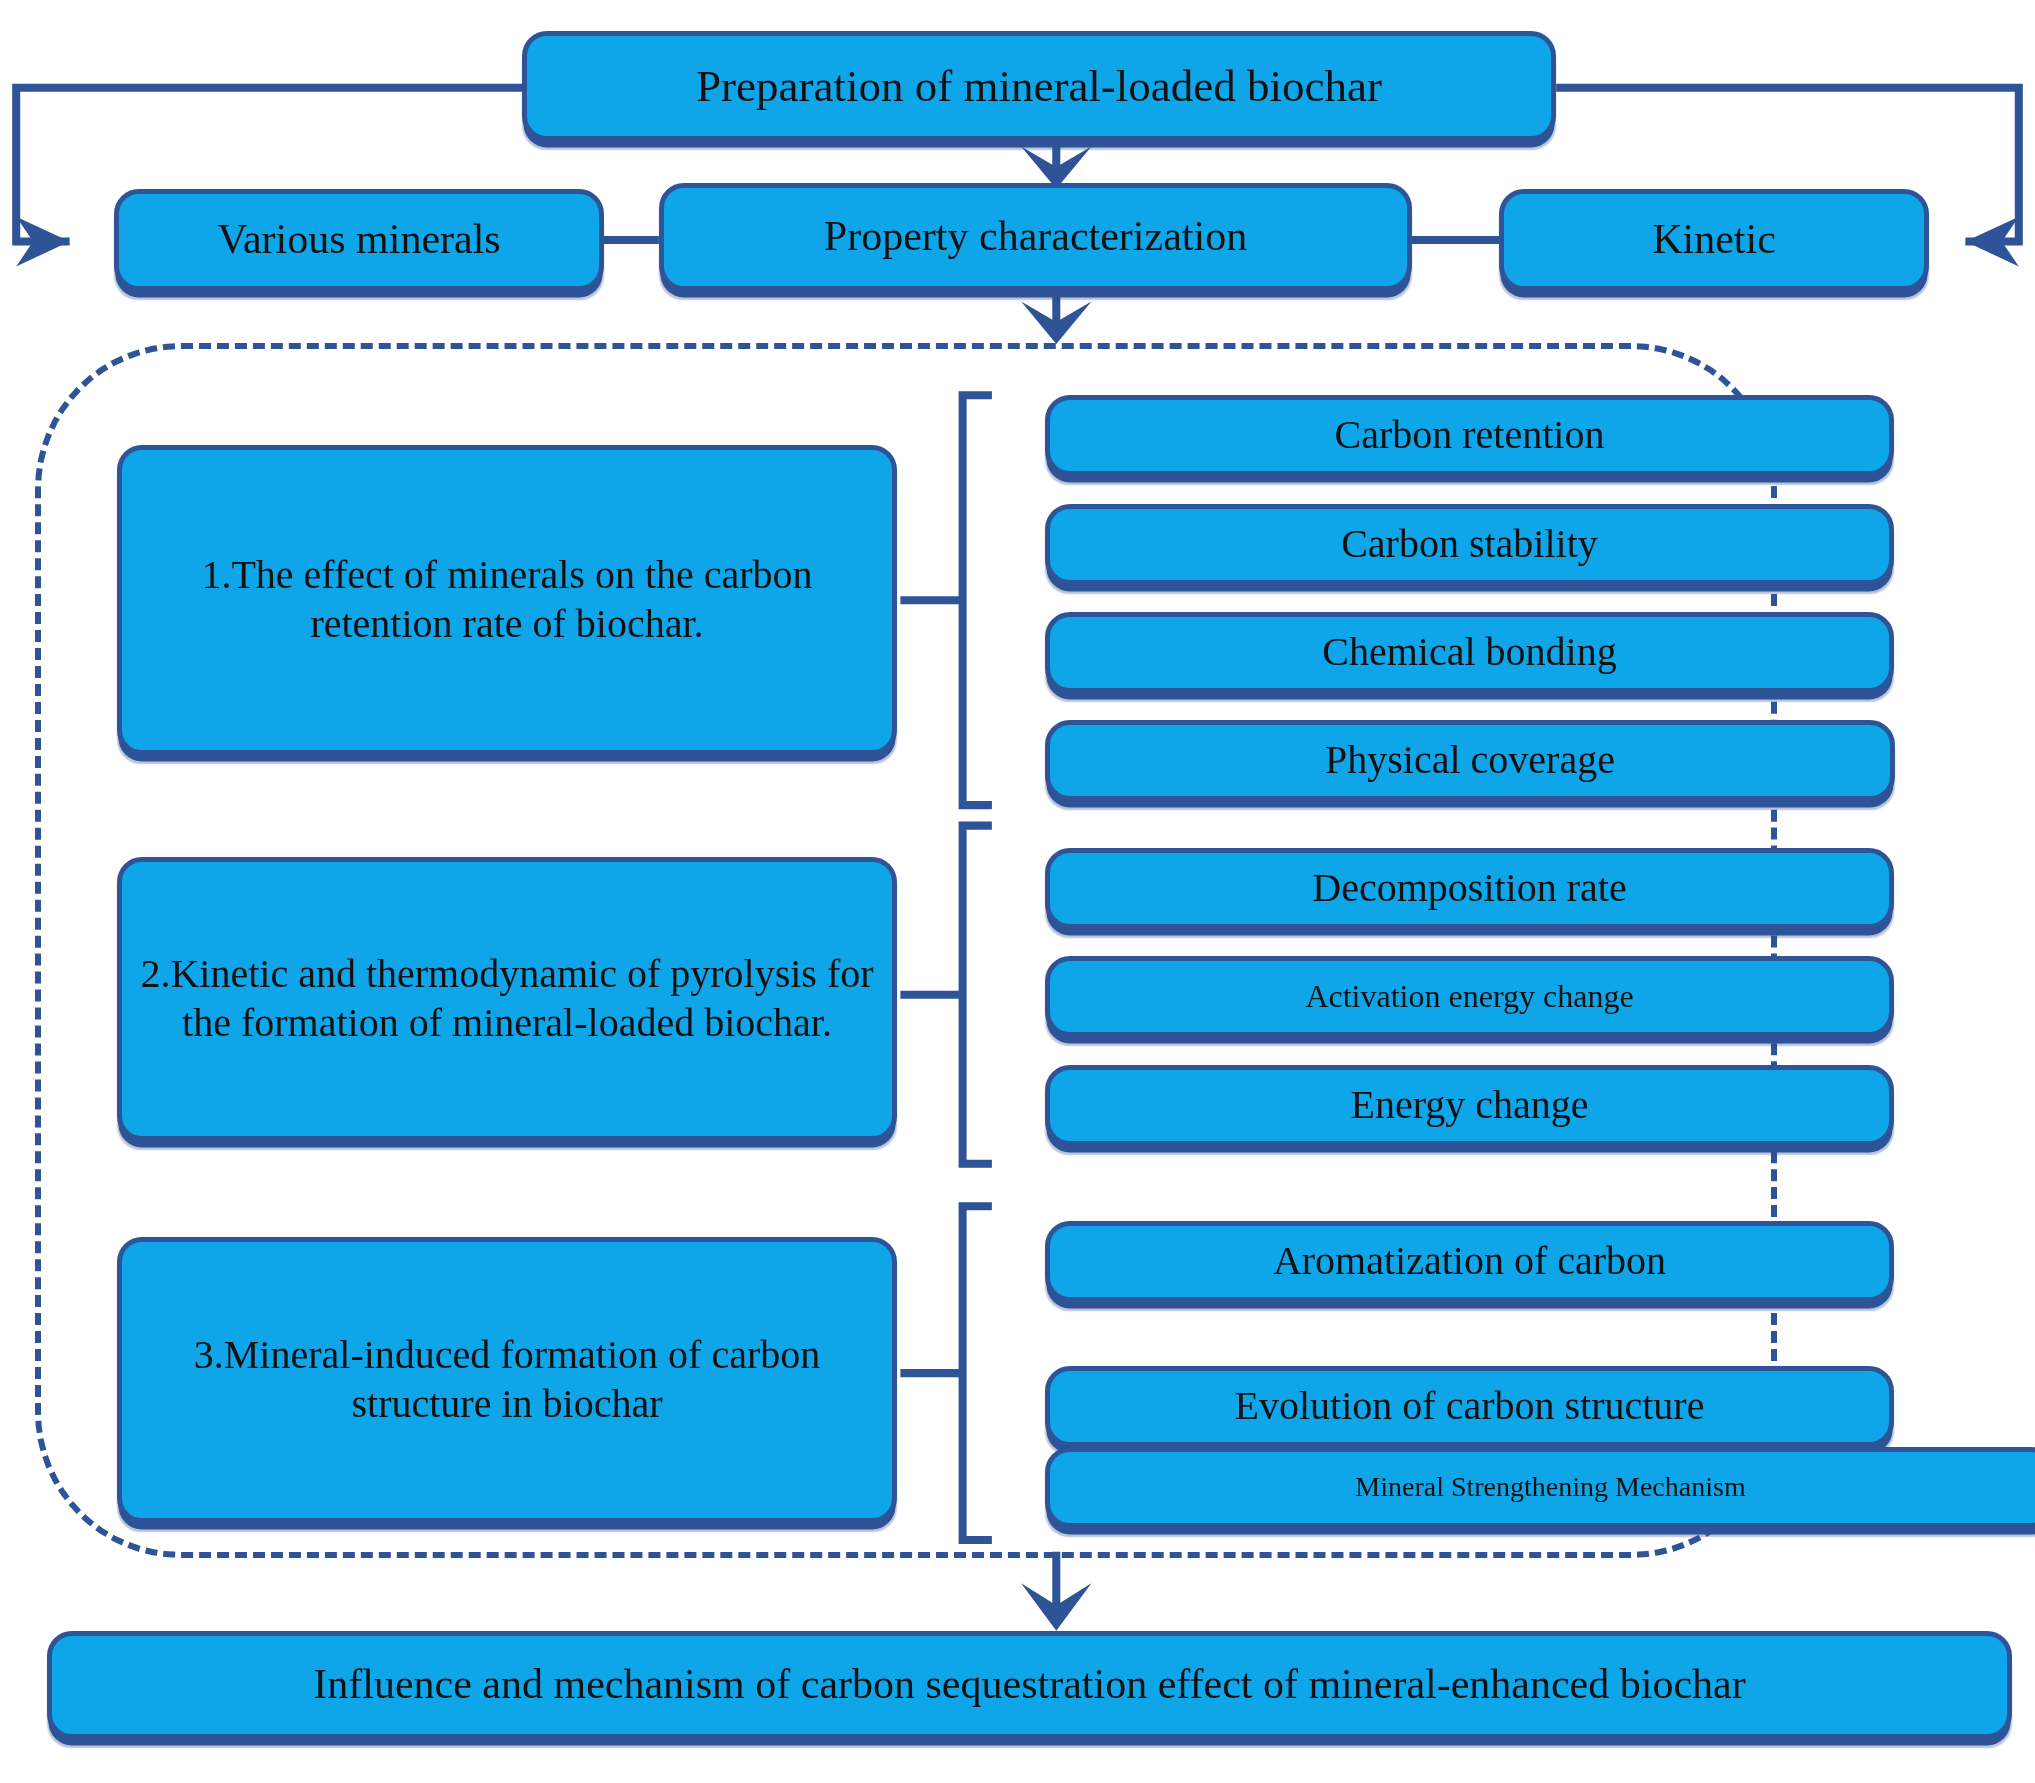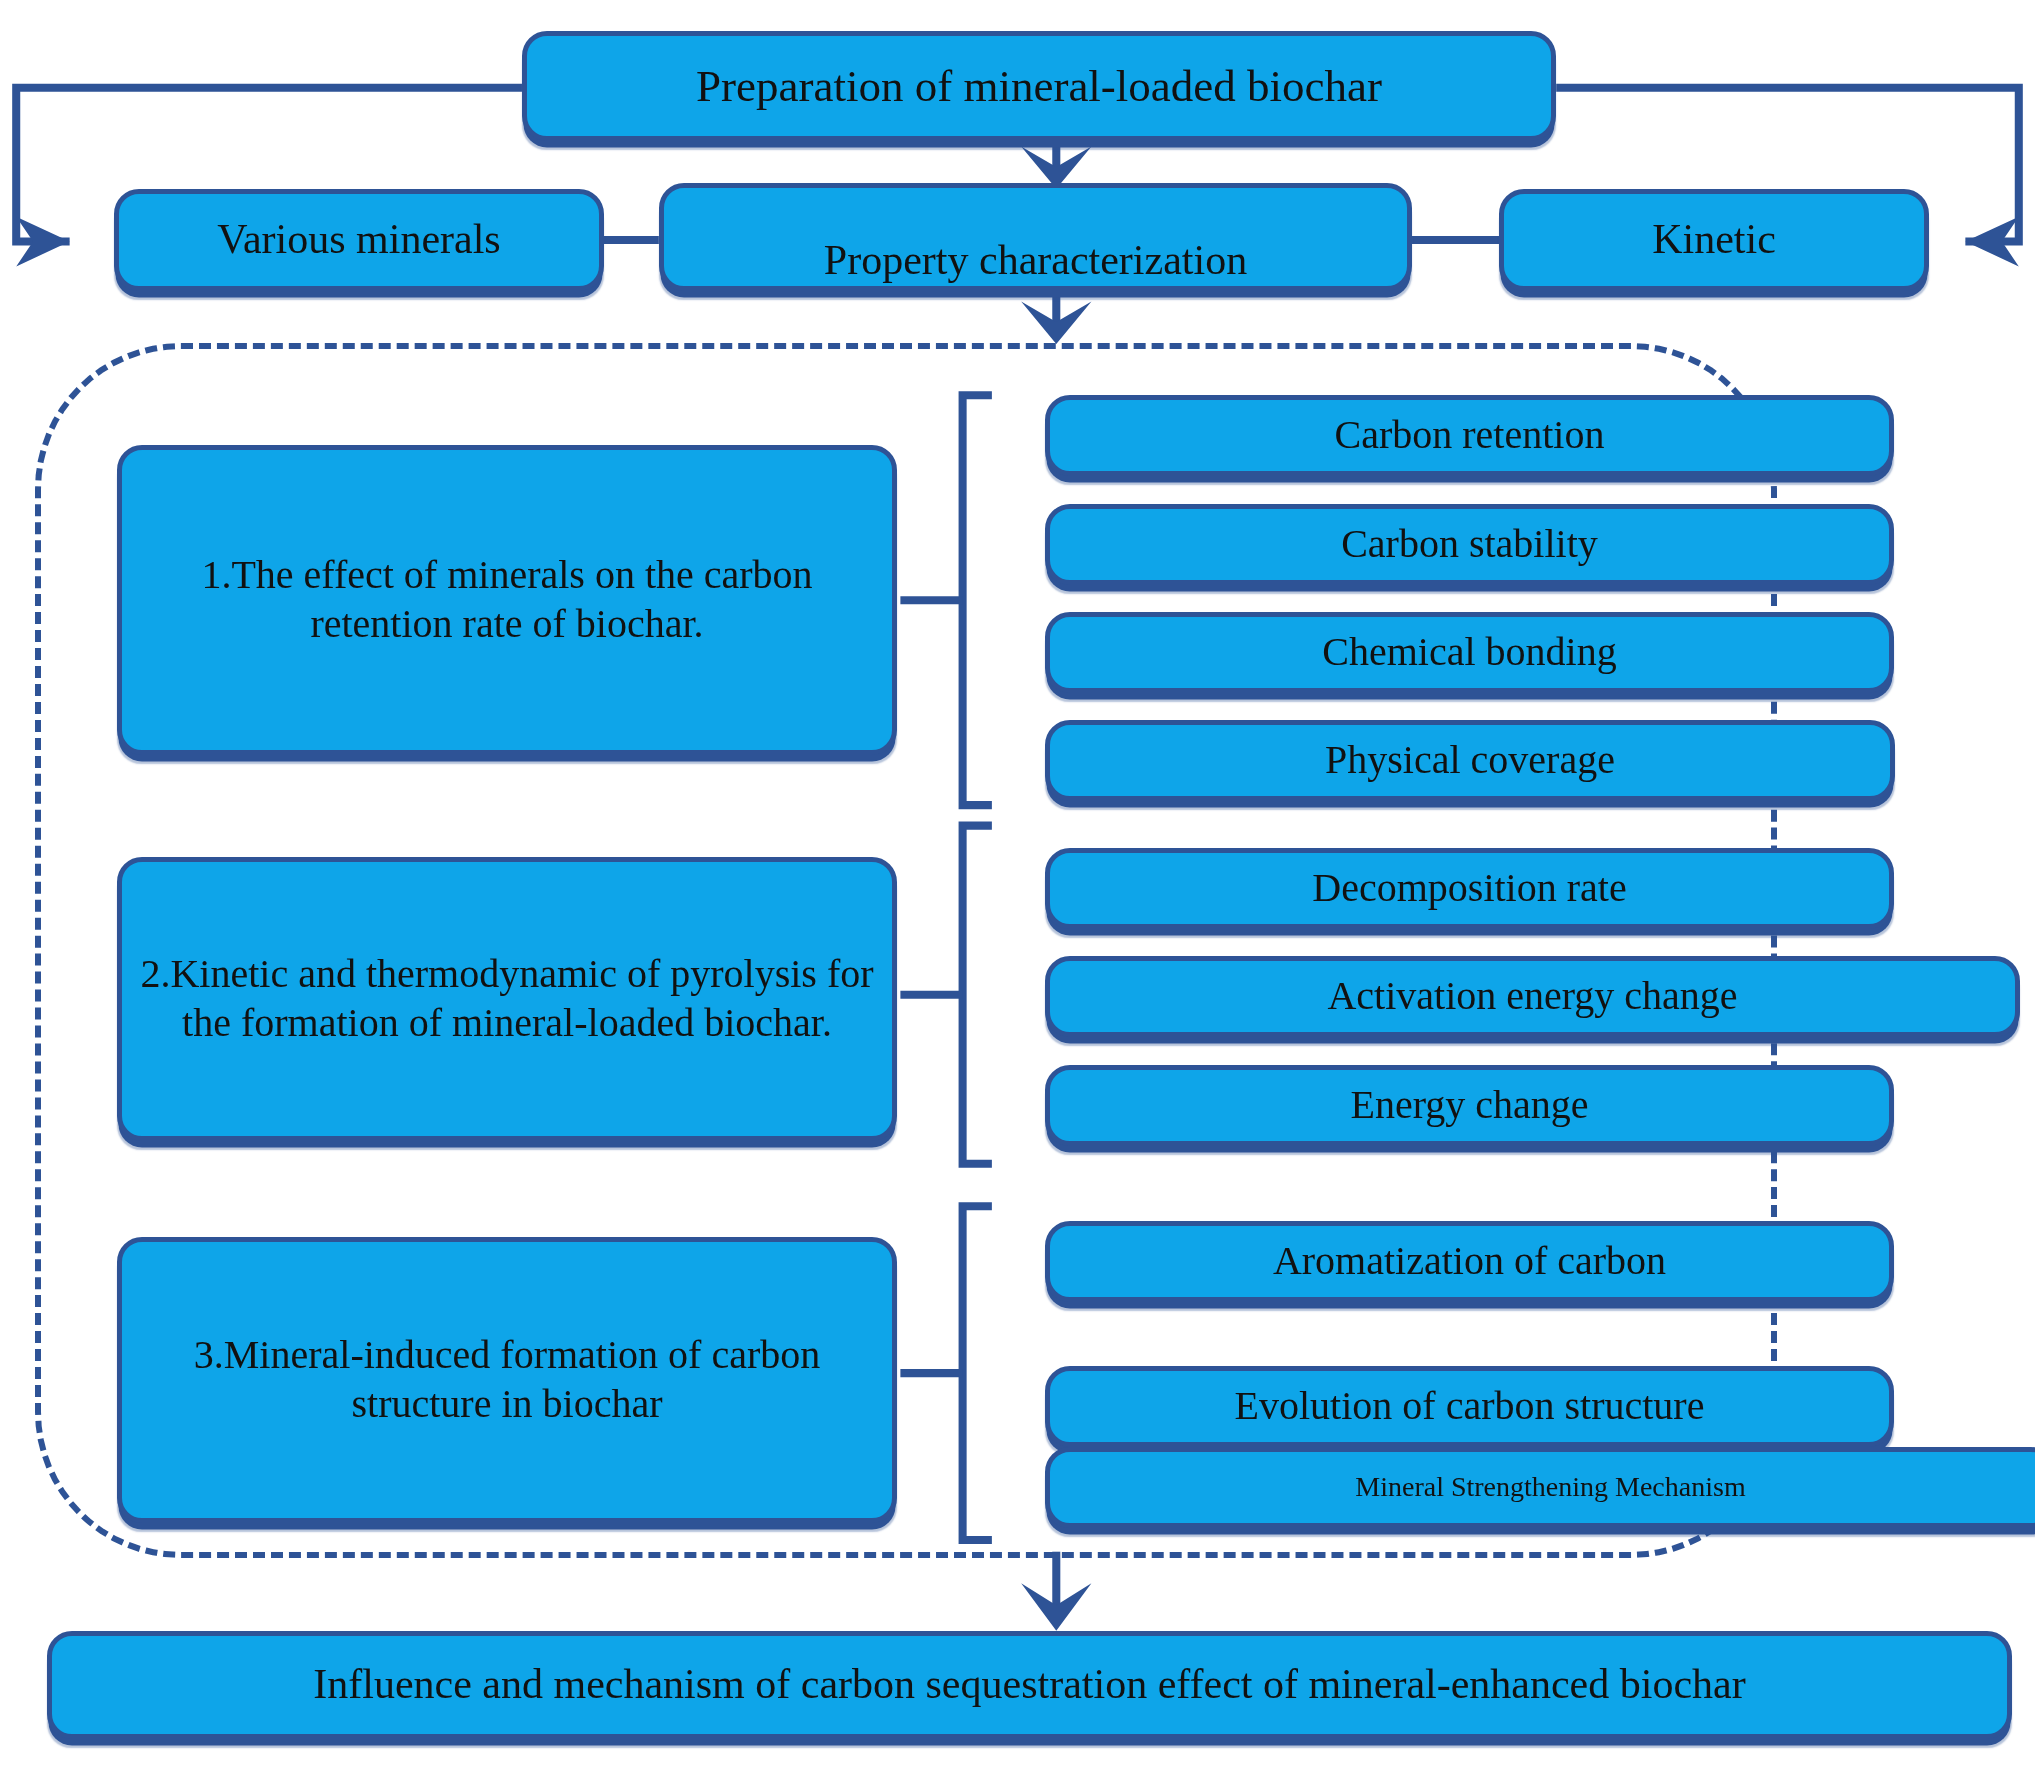--- a/index.html
+++ b/index.html
@@ -84,21 +84,21 @@
   <div class="dashed-region" style="left:35px;top:343px;width:1742px;height:1215px;"></div>
 
   <div class="box" style="left:522px;top:31px;width:1034px;height:110px;font-size:45px;">
     <span class="txt">Preparation of mineral-loaded biochar</span>
   </div>
 
   <div class="box" style="left:78px;top:189px;width:490px;height:102px;font-size:42px;margin-left:36px;">
     <span class="txt">Various minerals</span>
   </div>
 
-  <div class="box" style="left:659px;top:183px;width:753px;height:108px;font-size:42px;align-items:flex-end;">
+  <div class="box" style="left:659px;top:183px;width:753px;height:108px;font-size:42px;">
     <span class="txt">Property characterization</span>
   </div>
 
   <div class="box" style="left:1499px;top:189px;width:430px;height:102px;font-size:42px;">
     <span class="txt">Kinetic</span>
   </div>
 
   <div class="box" style="left:117px;top:445px;width:780px;height:310px;font-size:40px;">
     <span class="txt">1.The effect of minerals on the carbon retention rate of biochar.</span>
   </div>
@@ -116,21 +116,21 @@
     <span class="txt">Physical coverage</span>
   </div>
 
   <div class="box" style="left:117px;top:857px;width:780px;height:284px;font-size:40px;">
     <span class="txt">2.Kinetic and thermodynamic of pyrolysis for the formation of mineral-loaded biochar.</span>
   </div>
 
   <div class="box" style="left:1045px;top:848px;width:849px;height:81px;font-size:40px;">
     <span class="txt">Decomposition rate</span>
   </div>
-  <div class="box" style="left:1045px;top:956px;width:975px;height:81px;font-size:40px;">
+  <div class="box" style="left:1045px;top:956px;width:849px;height:81px;font-size:32px;">
     <span class="txt">Activation energy change</span>
   </div>
   <div class="box" style="left:1045px;top:1065px;width:849px;height:81px;font-size:40px;">
     <span class="txt">Energy change</span>
   </div>
 
   <div class="box" style="left:117px;top:1237px;width:780px;height:286px;font-size:40px;">
     <span class="txt">3.Mineral-induced formation of carbon structure in biochar</span>
   </div>
 

